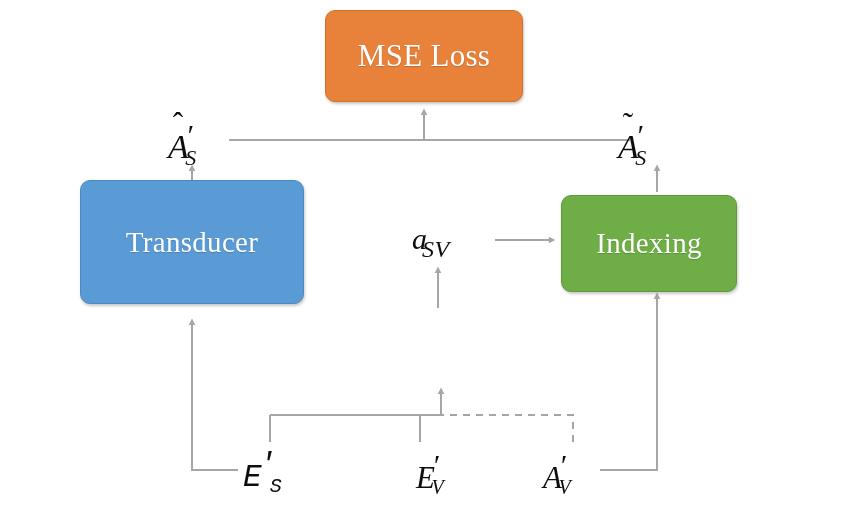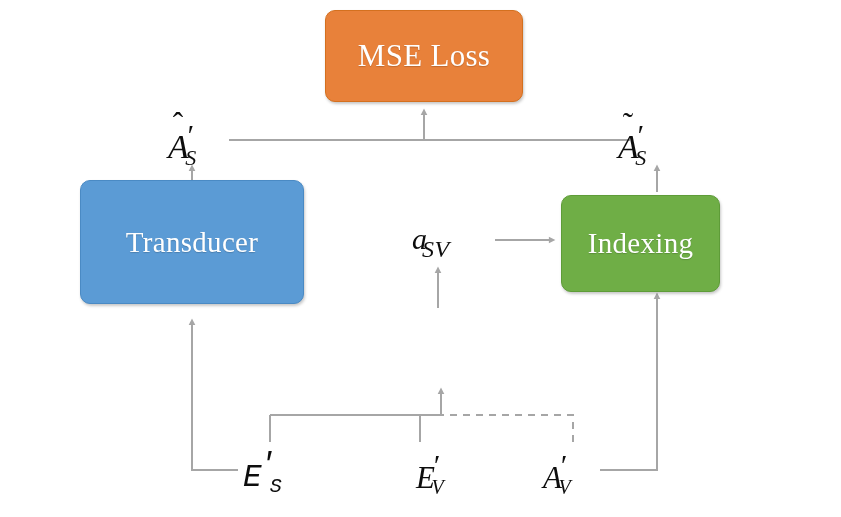--- a/index.html
+++ b/index.html
@@ -44,21 +44,21 @@
     border: 1px solid #D4701F;
     font-size: 31px;
   }
   #node-transducer {
     left: 80px; top: 180px; width: 224px; height: 124px;
     background: #5B9BD5;
     border: 1px solid #4A8AC4;
     font-size: 29px;
   }
   #node-indexing {
-    left: 561px; top: 195px; width: 159px; height: 97px;
+    left: 561px; top: 195px; width: 176px; height: 97px;
     background: #6FAE46;
     border: 1px solid #5E9C38;
     font-size: 29px;
   }
   #node-alignment {
     left: 327px; top: 310px; width: 230px; height: 78px;
     background: #FFC000;
     border: 1px solid #E0A800;
     font-size: 29px;
   }

